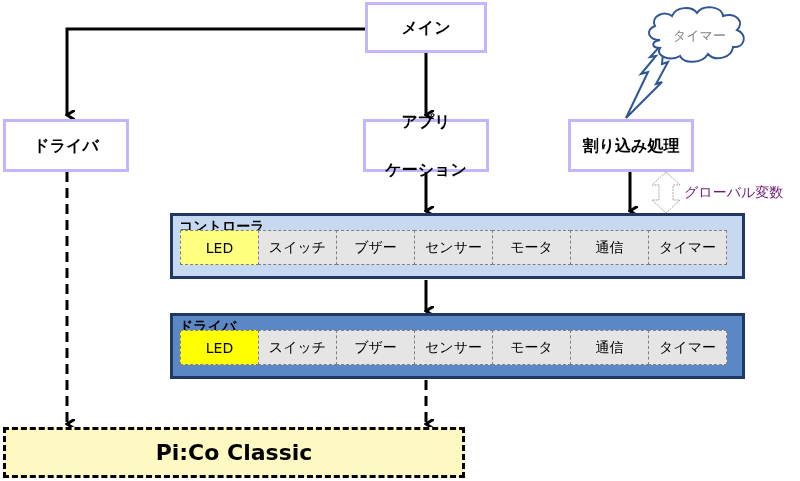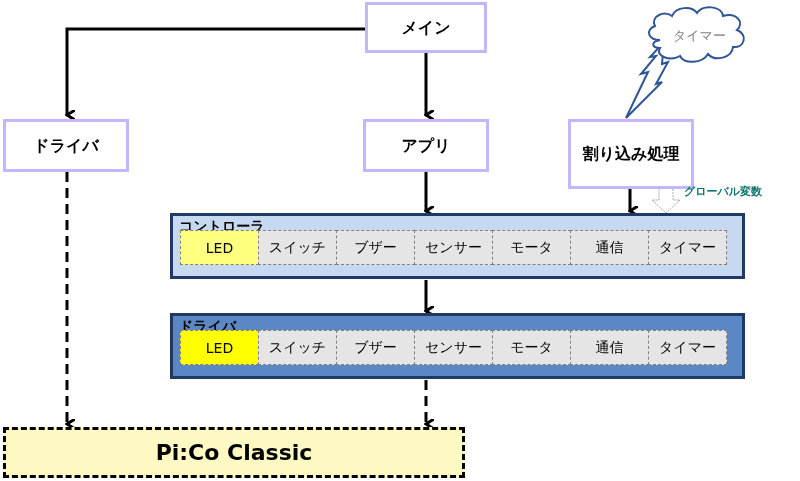--- a/index.html
+++ b/index.html
@@ -12,21 +12,21 @@
     .layer { position: absolute; box-sizing: border-box; border: 3px solid #1f3864; margin-left: 32px; }
     .layer-title { position: absolute; left: 6px; top: 2px; font-weight: bold; font-size: 14px; color: #000; }
     .cells { position: absolute; left: 7px; top: 14px; display: flex; justify-content: space-between; }
     .cell { box-sizing: border-box; width: 79px; height: 35px; border: 1px dashed #7f7f7f;
             background: #e5e5e5; display: flex; align-items: center; justify-content: center;
             font-size: 14px; color: #000; margin-right: -1px; }
     .hw { position: absolute; box-sizing: border-box; border: 3px dashed #000; background: #fef9c3;
           display: flex; align-items: center; justify-content: center;
           font-weight: bold; font-size: 22px; color: #000; }
     .cloud-text { position: absolute; font-size: 13px; color: #7f7f7f; }
-    .gv-label { position: absolute; font-size: 11px; color: #0f766e; font-weight: bold; }
+    .gv-label { position: absolute; font-size: 14px; color: #701a75; }
   </style>
 </head>
 <body>
 
 <svg id="canvas" width="800" height="481">
   <defs>
     <marker id="arr" markerWidth="10" markerHeight="10" refX="5" refY="8" orient="auto" markerUnits="userSpaceOnUse">
       <path d="M0,0 L5,8 L10,0" fill="none" stroke="#000" stroke-width="3"></path>
     </marker>
   </defs>
@@ -57,23 +57,24 @@
 <div class="box" style="left:365px; top:2px; width:122px; height:51px;">
   <span>メイン</span>
 </div>
 
 <div class="box" style="left:3px; top:119px; width:126px; height:53px;">
   <span>ドライバ</span>
 </div>
 
 <div class="box" style="left:363px; top:119px; width:126px; height:53px; flex-direction:column;gap:28px;">
   <span>アプリ</span>
+  <span>ケーション</span>
 </div>
 
-<div class="box" style="left:568px; top:119px; width:126px; height:70px;">
+<div class="box" style="left:568px; top:119px; width:126px; height:53px;">
   <span>割り込み処理</span>
 </div>
 
 <div class="gv-label" style="left:684px; top:184px;">グローバル変数</div>
 
 <div class="layer" id="controller" style="left:138px; top:213px; width:575px; height:66px; background:#c6d9f1;">
   <div class="layer-title">コントローラ</div>
   <div class="cells">
     <div class="cell" style="background:#ffff80;">LED</div>
     <div class="cell">スイッチ</div>

